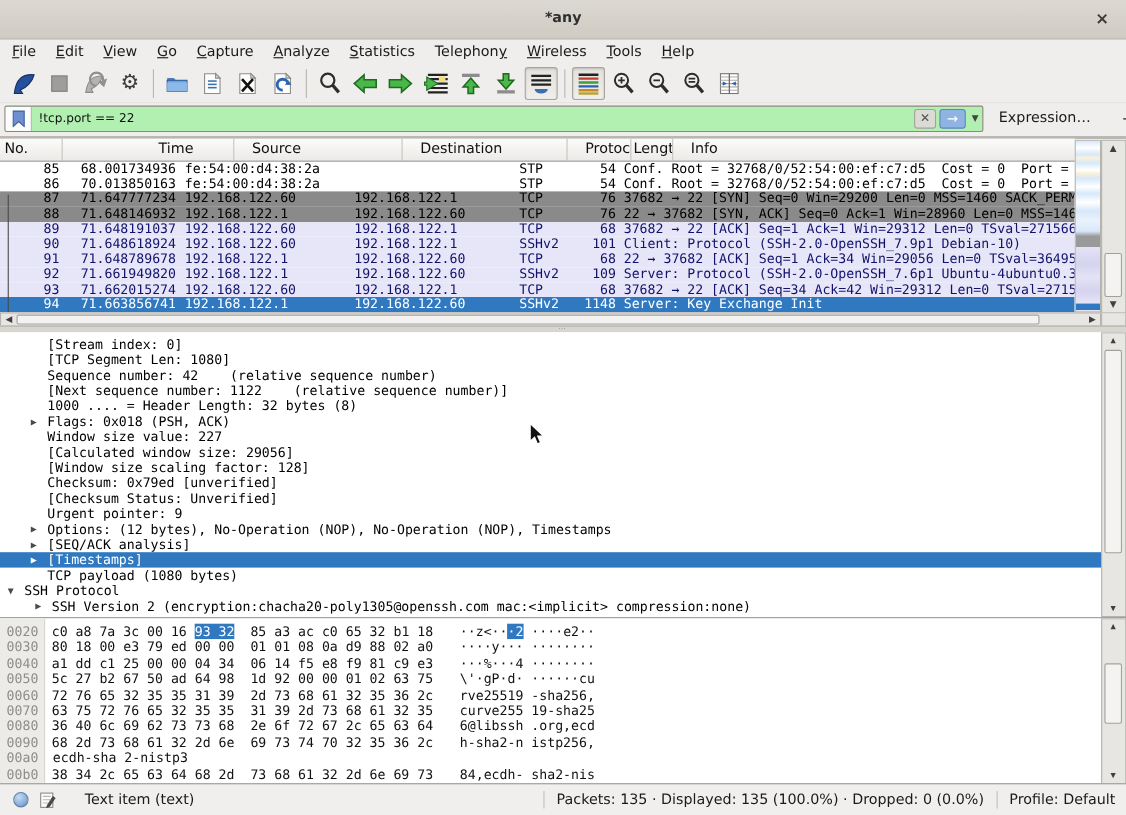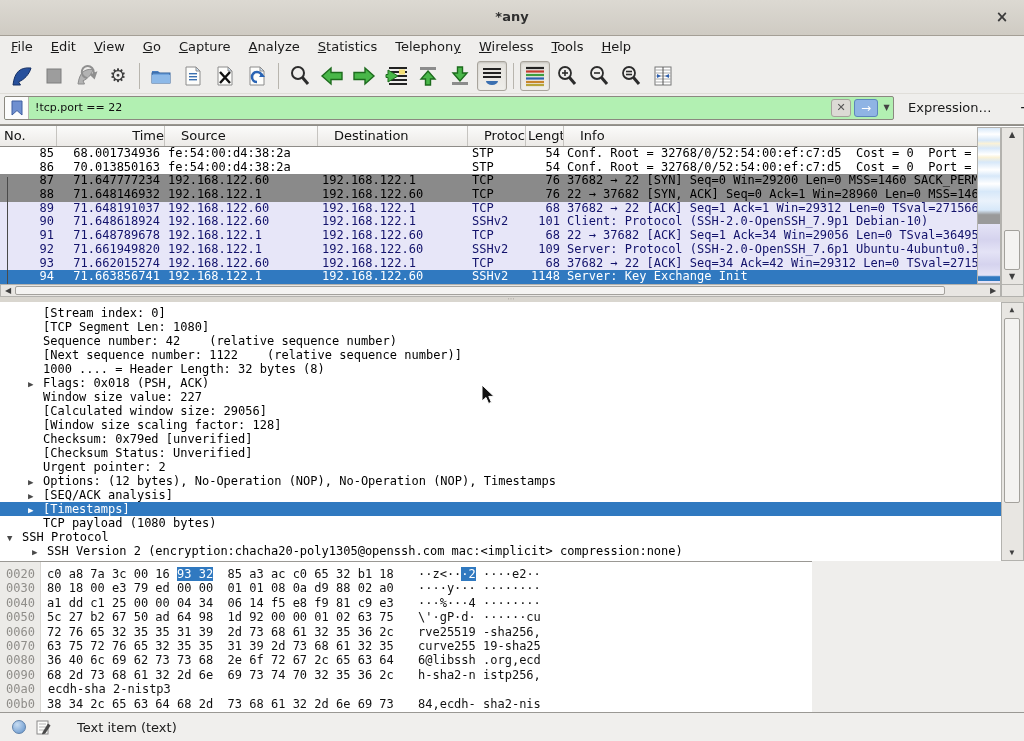--- a/index.html
+++ b/index.html
@@ -88,21 +88,21 @@
   
   .details { position:absolute; left:0; top:302px; width:1024px; height:259px; background:#fff; overflow:hidden;
     font-family:"DejaVu Sans Mono", monospace; font-size:12px; color:#000; }
   .dlines { position:absolute; left:0; top:4px; width:1002px; }
   .dline { position:relative; height:14px; line-height:14px; white-space:pre; overflow:hidden; }
   .dline.sel { background:var(--sel,#3079c0); color:#fff; }
   .darrow { position:absolute; top:1px; font-size:9px; color:#4a4a4a; }
   .dline.sel .darrow { color:#fff; }
 
   
-  .hexpane { position:absolute; left:0; top:561px; width:812px; height:151px; background:#fff; border-top:1px solid #9a9894;
+  .hexpane { position:absolute; left:0; top:561px; width:1024px; height:151px; background:#fff; border-top:1px solid #9a9894;
     overflow:hidden; font-family:"DejaVu Sans Mono", monospace; font-size:12px; }
   .offcol { position:absolute; left:0; top:0; width:41px; height:151px; background:#ecebe8; border-right:1px solid #d8d6d2; }
   .hexlines { position:absolute; left:0; top:5px; width:1002px; }
   .hexrow { height:14.4px; line-height:14.3px; white-space:pre; display:flex; }
   .off { display:inline-block; width:41px; color:#8f8d89; padding-left:6px; flex-shrink:0; }
   .hx  { display:inline-block; width:370px; padding-left:6px; color:#111; flex-shrink:0; }
   .asc { display:inline-block; color:#111; padding-left:7px; }
   .hl { background:var(--sel,#3079c0); color:#fff; }
 
   
@@ -300,21 +300,21 @@
     <div class="fdrop">▼</div>
   </div>
   <span class="expr">Expression…</span>
   <span class="fsep"></span>
   <span class="fplus">+</span>
 </div>
 
 <div class="plist">
   <div class="phead">
     <div class="c-no" style="text-align:left;padding-left:4px;">No.</div>
-    <div class="c-time" style="text-align:right;padding-left:3px;">Time</div>
+    <div class="c-time" style="text-align:center;padding-left:3px;margin-left:48px;">Time</div>
     <div class="c-src">Source</div>
     <div class="c-dst">Destination</div>
     <div class="c-proto">Protocol</div>
     <div class="c-len" style="text-align:left;padding:2px 0 0 2px;">Length</div>
     <div class="c-info" style="border-right:none;">Info</div>
   </div>
   <div class="prows" id="plist-rows">
       <div class="prow r-white"><span class="c-no">85</span><span class="c-time">68.001734936</span><span class="c-src">fe:54:00:d4:38:2a</span><span class="c-dst"></span><span class="c-proto">STP</span><span class="c-len">54</span><span class="c-info">Conf. Root = 32768/0/52:54:00:ef:c7:d5  Cost = 0  Port = 0x8001</span></div>
       <div class="prow r-white"><span class="c-no">86</span><span class="c-time">70.013850163</span><span class="c-src">fe:54:00:d4:38:2a</span><span class="c-dst"></span><span class="c-proto">STP</span><span class="c-len">54</span><span class="c-info">Conf. Root = 32768/0/52:54:00:ef:c7:d5  Cost = 0  Port = 0x8001</span></div>
       <div class="prow r-gray"><span class="c-no">87</span><span class="c-time">71.647777234</span><span class="c-src">192.168.122.60</span><span class="c-dst">192.168.122.1</span><span class="c-proto">TCP</span><span class="c-len">76</span><span class="c-info">37682 → 22 [SYN] Seq=0 Win=29200 Len=0 MSS=1460 SACK_PERM=1</span></div>
@@ -351,21 +351,21 @@
       <div class="dline" style="padding-left: 43px;"><span>[TCP Segment Len: 1080]</span></div>
       <div class="dline" style="padding-left: 43px;"><span>Sequence number: 42    (relative sequence number)</span></div>
       <div class="dline" style="padding-left: 43px;"><span>[Next sequence number: 1122    (relative sequence number)]</span></div>
       <div class="dline" style="padding-left: 43px;"><span>1000 .... = Header Length: 32 bytes (8)</span></div>
       <div class="dline" style="padding-left: 43px;"><span class="darrow" style="left: 28px;">▶</span><span>Flags: 0x018 (PSH, ACK)</span></div>
       <div class="dline" style="padding-left: 43px;"><span>Window size value: 227</span></div>
       <div class="dline" style="padding-left: 43px;"><span>[Calculated window size: 29056]</span></div>
       <div class="dline" style="padding-left: 43px;"><span>[Window size scaling factor: 128]</span></div>
       <div class="dline" style="padding-left: 43px;"><span>Checksum: 0x79ed [unverified]</span></div>
       <div class="dline" style="padding-left: 43px;"><span>[Checksum Status: Unverified]</span></div>
-      <div class="dline" style="padding-left: 43px;"><span>Urgent pointer: 2</span></div>
+      <div class="dline" style="padding-left: 43px;"><span>Urgent pointer: 9</span></div>
       <div class="dline" style="padding-left: 43px;"><span class="darrow" style="left: 28px;">▶</span><span>Options: (12 bytes), No-Operation (NOP), No-Operation (NOP), Timestamps</span></div>
       <div class="dline" style="padding-left: 43px;"><span class="darrow" style="left: 28px;">▶</span><span>[SEQ/ACK analysis]</span></div>
       <div class="dline sel" style="padding-left: 43px;"><span class="darrow" style="left: 28px;">▶</span><span>[Timestamps]</span></div>
       <div class="dline" style="padding-left: 43px;"><span>TCP payload (1080 bytes)</span></div>
       <div class="dline" style="padding-left: 22px;"><span class="darrow" style="left: 7px;">▼</span><span>SSH Protocol</span></div>
       <div class="dline" style="padding-left: 47px;"><span class="darrow" style="left: 32px;">▶</span><span>SSH Version 2 (encryption:chacha20-poly1305@openssh.com mac:&lt;implicit&gt; compression:none)</span></div>
     </div>
   <div class="vsb" style="left:1001px; top:0; width:23px; height:259px;">
     <div class="arr" style="top:0;">▲</div>
     <div class="sb-thumb-v" style="top:15px; height:185px;"></div>
@@ -399,17 +399,23 @@
   <svg width="15" height="15" viewBox="0 0 15 15" style="margin-left:10px;">
       <rect x="1" y="1" width="11" height="13" fill="#fdfdfb" stroke="#8a8a8a"></rect>
       <g stroke="#b5b5b5">
         <line x1="3" y1="4" x2="10" y2="4"></line>
         <line x1="3" y1="7" x2="10" y2="7"></line>
         <line x1="3" y1="10" x2="8" y2="10"></line>
       </g>
       <path d="M7 12 L12 4 L14.2 5.5 L9.2 13.2 L6.4 14 Z" fill="#4a4a4a" stroke="#2e2e2e" stroke-width="0.5"></path>
     </svg>
   <span class="status-left-text">Text item (text)</span>
+  <div class="status-right">
+    <span class="ssep"></span>
+    <span>Packets: 135 · Displayed: 135 (100.0%) · Dropped: 0 (0.0%)</span>
+    <span class="ssep"></span>
+    <span style="margin-right:10px;">Profile: Default</span>
+  </div>
 </div>
 
 <svg class="cursor" width="15" height="22" viewBox="0 0 15 22">
   <path d="M1 1 L1 17 L5 13.5 L7.6 19.5 L10.4 18.3 L7.8 12.4 L13 12.4 Z" fill="#111" stroke="#fff" stroke-width="1"></path>
 </svg>
 
 </body></html>

